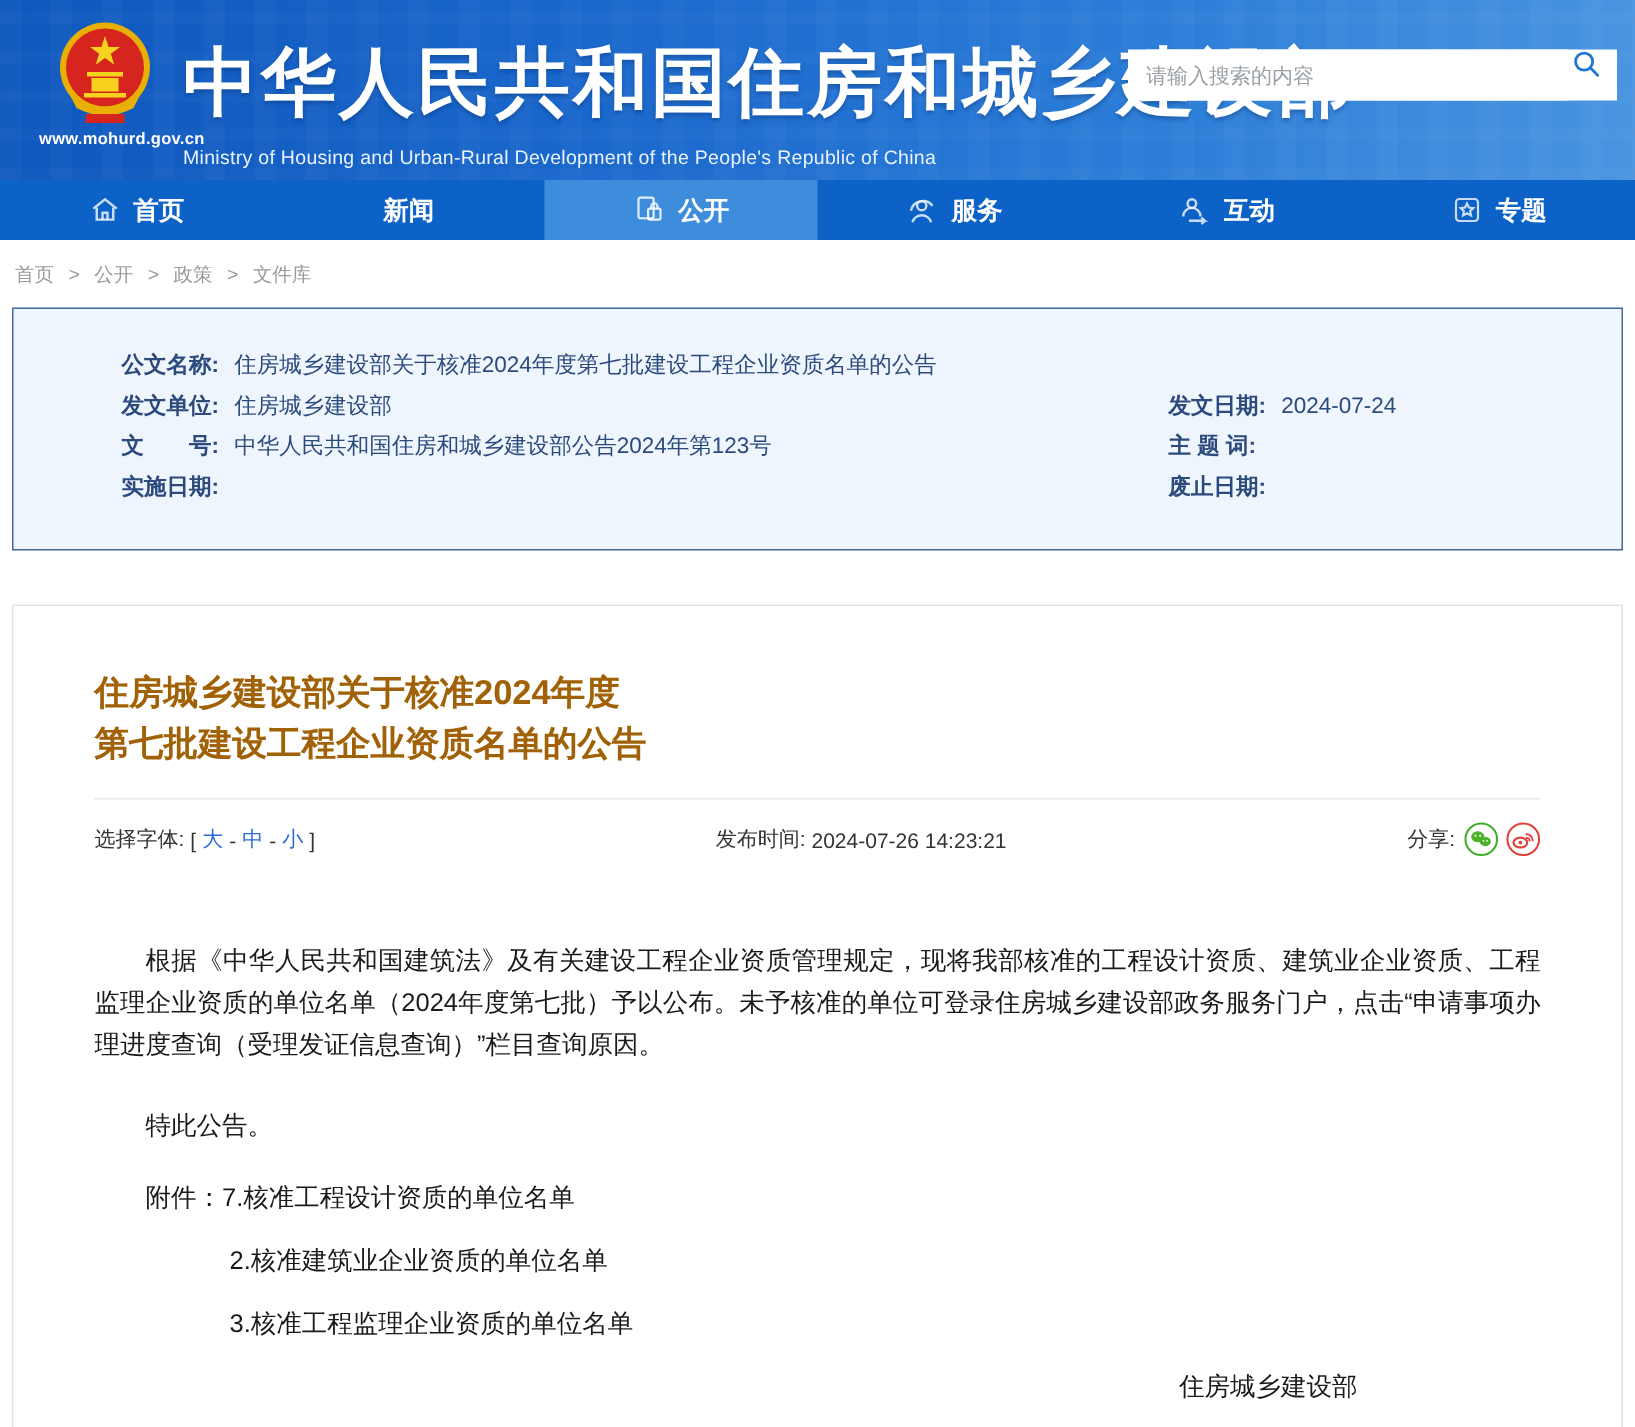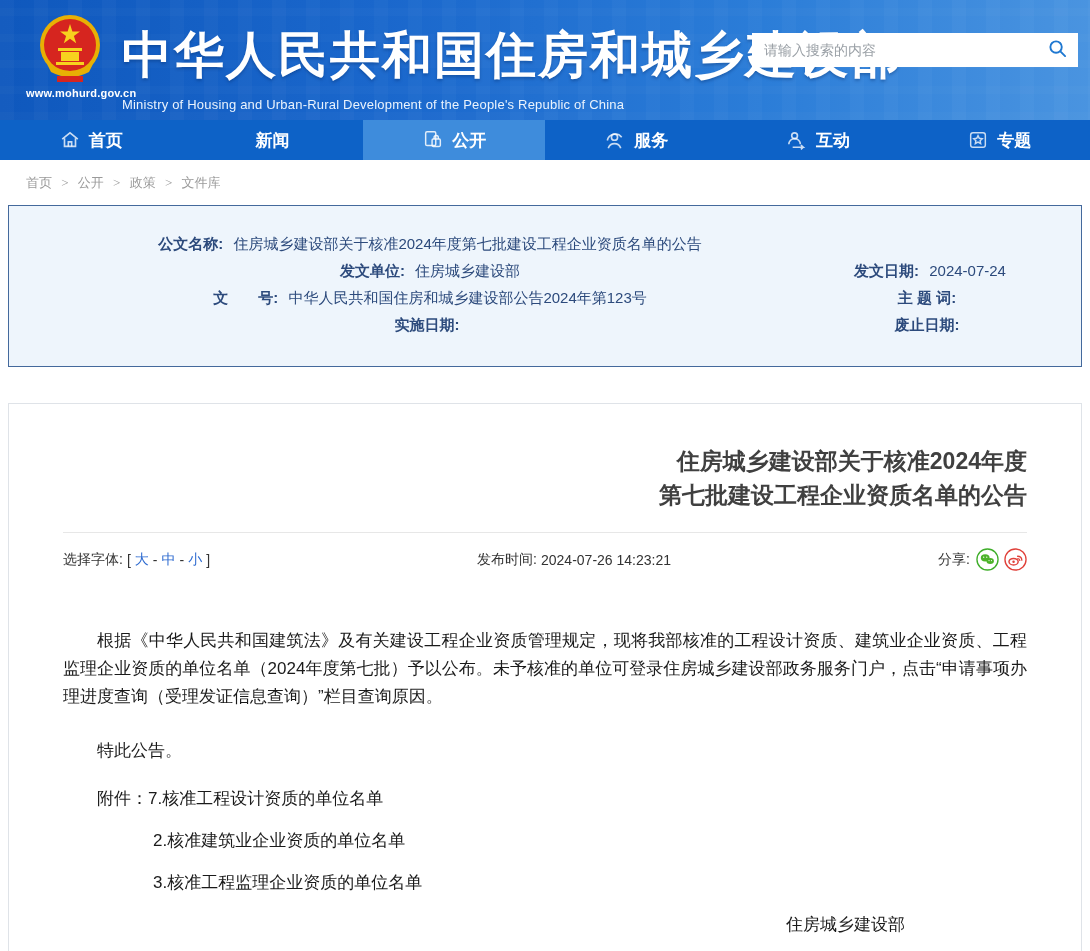--- a/index.html
+++ b/index.html
@@ -13,48 +13,48 @@
       repeating-linear-gradient(90deg, rgba(255,255,255,0.05) 0 14px, rgba(255,255,255,0) 14px 34px),
       repeating-linear-gradient(0deg, rgba(255,255,255,0.04) 0 8px, rgba(255,255,255,0) 8px 26px);
     opacity:.5; pointer-events:none; }
   .logo-wrap { position:absolute; left:26px; top:12px; width:88px; text-align:center; z-index:2; }
   .logo-wrap svg { display:block; margin:0 auto; }
   .site-url { color:#fff; font-size:11px; font-weight:bold; margin-top:3px; letter-spacing:.2px; }
   .title-wrap { position:absolute; left:122px; top:22px; z-index:2; }
   .site-title { color:#fff; font-size:50px; font-weight:bold; letter-spacing:2px; text-shadow:0 2px 3px rgba(0,40,100,.35); }
   .site-subtitle { color:#eaf3fd; font-size:13px; margin-top:8px; letter-spacing:.2px; }
   .search-box { position:absolute; right:12px; top:33px; width:326px; height:34px; background:#fff;
-    display:flex; align-items:center; padding:0 10px 0 12px; z-index:3; }
+    display:flex; padding:0 10px 0 12px; z-index:3; }
   .search-input { flex:1; border:none; outline:none; font-size:14px; color:#444; font-family:inherit; }
   .search-input::placeholder { color:#9aa0a6; }
   .search-btn { width:22px; height:22px; background:none; border:none; cursor:pointer; display:flex; align-items:center; justify-content:center; }
 
   
   .nav { display:flex; height:40px; background:#0d62c7; }
   .nav-item { flex:1; display:flex; align-items:center; justify-content:center; gap:8px;
     color:#fff; font-size:17px; font-weight:bold; cursor:pointer; }
   .nav-item.active { background:#3e8cdc; }
   .nav-icon { display:flex; align-items:center; }
 
   
-  .breadcrumb { padding:14px 0 13px 26px; font-size:13px; color:#9a9a9a;font-family:Liberation Serif, serif; }
+  .breadcrumb { padding:14px 0 13px 10px; font-size:13px; color:#9a9a9a; }
   .breadcrumb .sep { margin:0 6px; }
   .breadcrumb .crumb { cursor:pointer; }
 
   
-  .meta-box { margin:0 8px; background:#eef5fc; border:1px solid #44699c; padding:24px 0 28px;text-align:center; }
+  .meta-box { margin:0 8px; background:#eef5fc; border:1px solid #44699c; padding:24px 0 28px; }
   .meta-row { display:flex; line-height:27px; font-size:15px; color:#2c4a7c; }
   .meta-cell-left { flex:0 0 770px; padding-left:72px; }
   .meta-cell-right { flex:1; }
   .meta-label { font-weight:bold; margin-right:6px; white-space:pre; }
   .meta-value { font-weight:normal; }
 
   
   .article { margin:36px 8px 0; border:1px solid #dfe3e8; background:#fff; padding:40px 54px 50px; min-height:475px; }
-  .article-title { text-align:right; font-size:23px; font-weight:bold; color:#404040; line-height:34px; }
+  .article-title { text-align:left; font-size:23px; font-weight:bold; color:#a16207; line-height:34px; }
   .article-divider { border-bottom:1px solid #e7e7e7; margin-top:20px; }
   .toolbar { display:flex; justify-content:space-between; align-items:center; gap:6px; margin-top:15px; font-size:14px; color:#333; }
   .toolbar .grp { display:flex; align-items:center; gap:4px; }
   .font-link { color:#2e6bd0; text-decoration:none; cursor:pointer; }
   .tool-gap { width:22px; }
   .share-icons { display:flex; align-items:center; gap:5px; margin-left:2px; }
   .share-btn { width:23px; height:23px; border:none; background:none; padding:0; cursor:pointer; display:flex; }
 
   .article-body { margin-top:56px; font-size:17px; color:#1a1a1a; }
   .para { line-height:28px; text-align:justify; text-indent:2em; margin-bottom:26px; }

